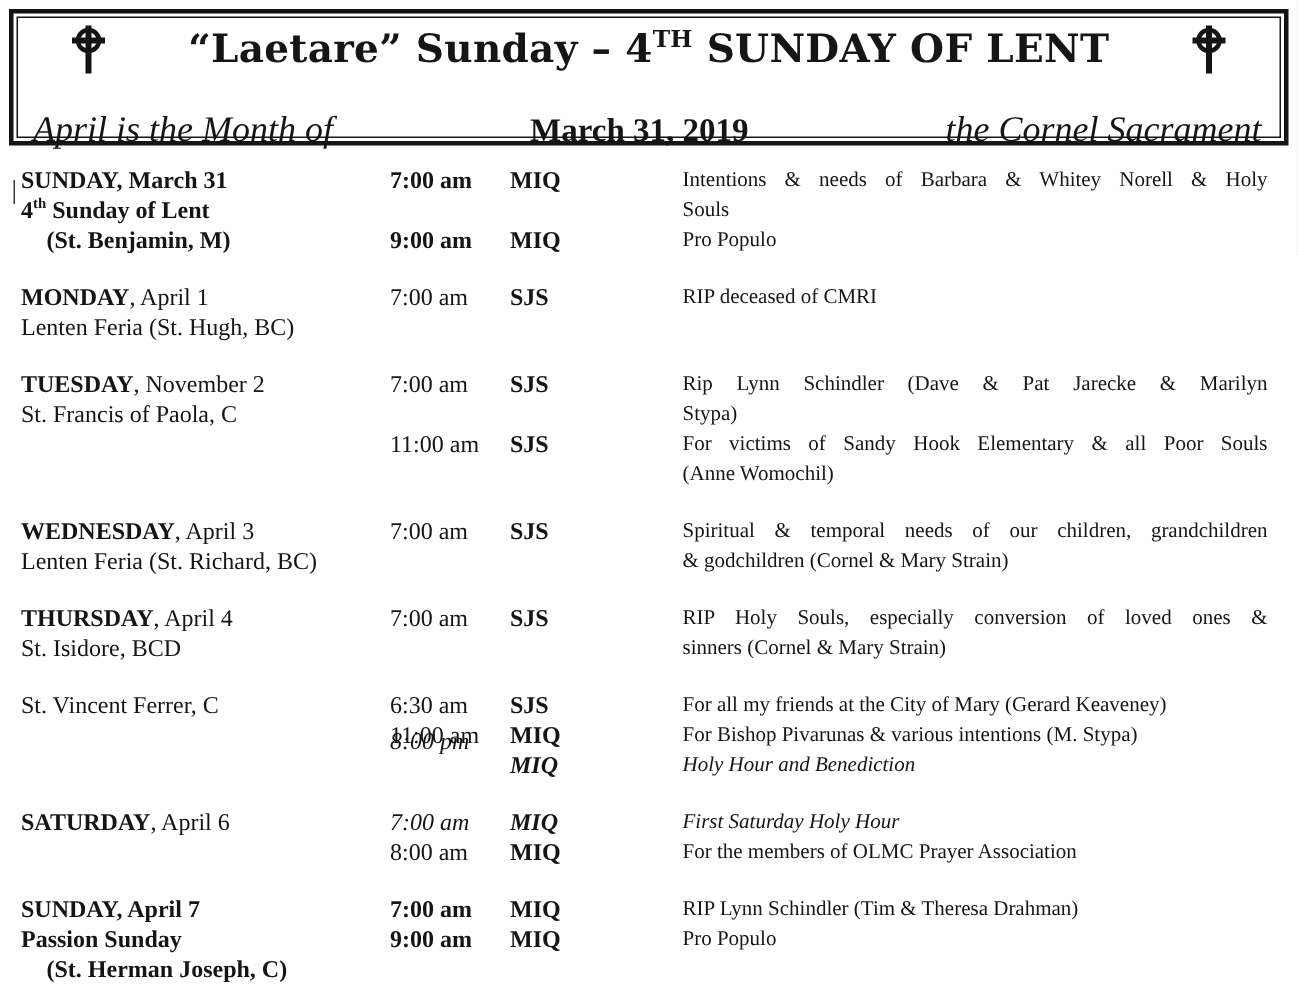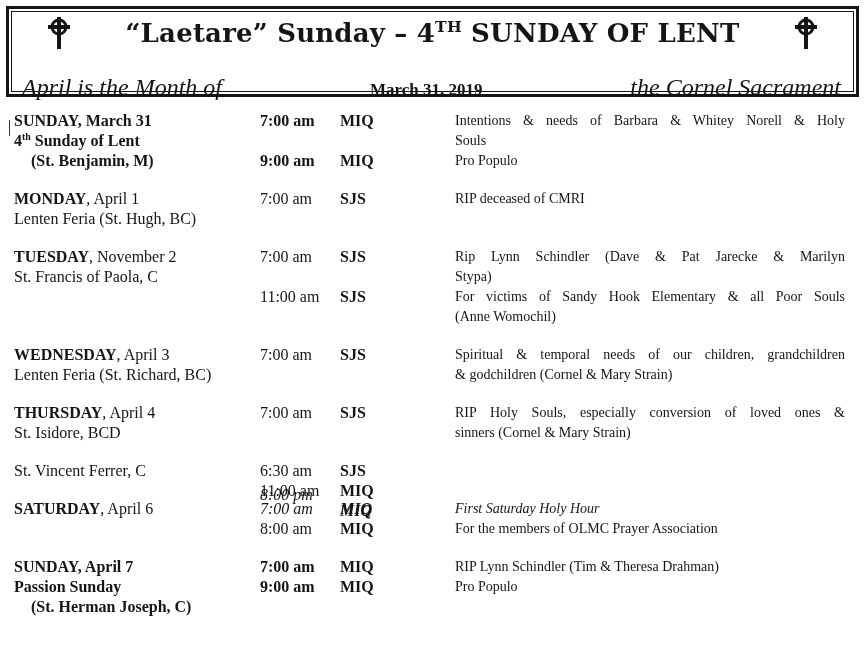--- a/index.html
+++ b/index.html
@@ -27,21 +27,21 @@
   .mast-title {
     font-family:"DejaVu Serif", serif; font-weight:bold; font-size:26px;
     letter-spacing:0.2px; white-space:nowrap; text-align:center; flex:1 1 auto;
   }
   .mast-title sup { font-size:60%; vertical-align:super; line-height:0; }
   .sub-row {
     display:flex; align-items:baseline; justify-content:space-between;
     padding:0 12px 0 10px; height:33px;
   }
   .tagline { font-style:italic; font-size:24px; white-space:nowrap; }
-  .mast-date { font-weight:bold; font-size:17px; white-space:nowrap; }
+  .mast-date { font-weight:bold; font-size:22px; white-space:nowrap; }
 
   
   .schedule { position:absolute; left:0; top:111px; right:0; padding-left:14px; }
   .block {
     display:grid; grid-template-columns:246px 80px 115px 390px;
     margin-bottom:18px; font-size:16px; line-height:20px;
   }
   .cell { position:relative; }
   .day-line { height:20px; white-space:nowrap; }
   .day-line .b { font-weight:bold; }
@@ -181,20 +181,25 @@
         <div class="cell time-cell">
           <div class="entry" style="top: 0px;">6:30 am</div>
           <div class="entry" style="top: 20px;">11:00 am</div>
           <div class="entry i" style="top: 24px;">8:00 pm</div>
         </div>
         <div class="cell loc-cell">
           <div class="entry" style="top: 0px;">SJS</div>
           <div class="entry" style="top: 20px;">MIQ</div>
           <div class="entry i" style="top: 40px;">MIQ</div>
         </div>
+        <div class="cell intent-cell">
+          <div class="iline">For all my friends at the City of Mary (Gerard Keaveney)</div>
+          <div class="iline">For Bishop Pivarunas &amp; various intentions (M. Stypa)</div>
+          <div class="iline i">Holy Hour and Benediction</div>
+        </div>
       </div>
       <div class="block">
         <div class="cell day-cell">
           <div class="day-line"><span class="b">SATURDAY</span><span>, April 6</span></div>
         </div>
         <div class="cell time-cell">
           <div class="entry i" style="top: 0px;">7:00 am</div>
           <div class="entry" style="top: 20px;">8:00 am</div>
         </div>
         <div class="cell loc-cell">

